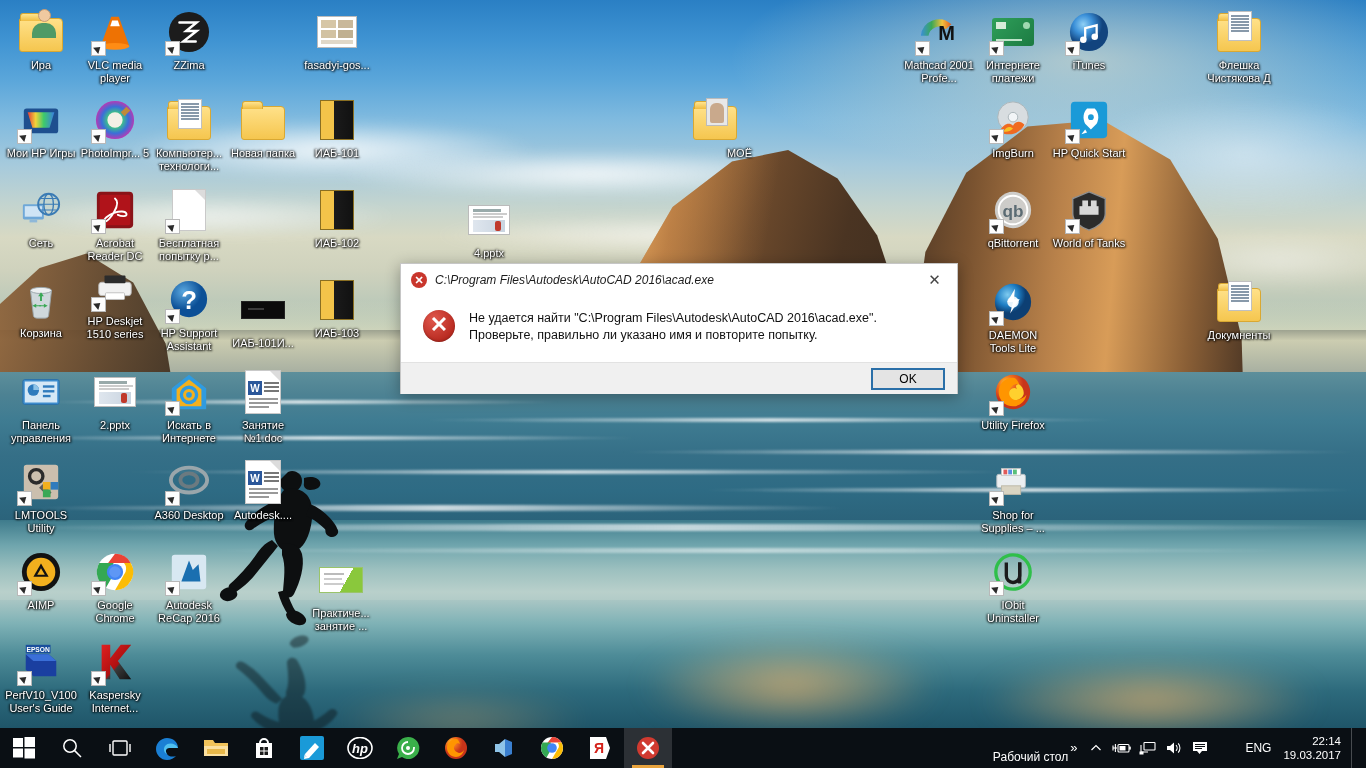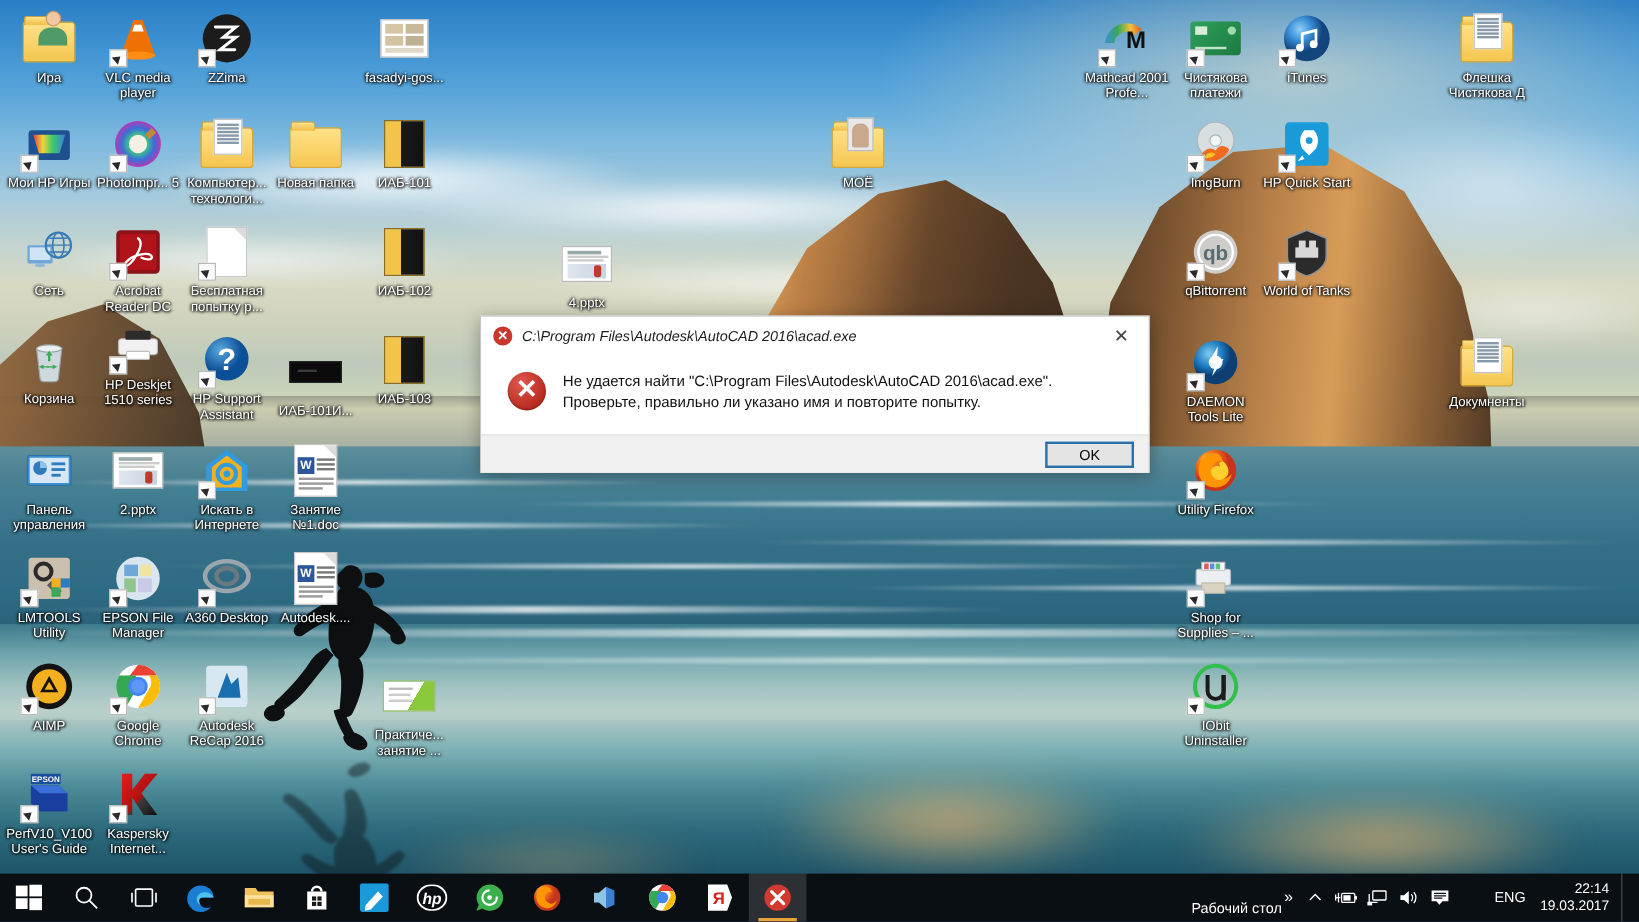--- a/index.html
+++ b/index.html
@@ -370,21 +370,21 @@
         <div class="folder"></div>
       </div>
       <div class="lbl">Новая папка</div>
     </div>
     <div class="dicon" style="left: 300px; top: 96px;">
       <div class="glyph">
         <div class="book"></div>
       </div>
       <div class="lbl">ИАБ-101</div>
     </div>
-    <div class="dicon" style="left: 678px; top: 96px;">
+    <div class="dicon" style="left: 678px; top: 96px; text-align: right;">
       <div class="glyph">
         <div class="folder">
           <div style="position:absolute;left:12px;top:-9px;width:22px;height:28px;background:#e8e8e8;border:1px solid #bbb;overflow:hidden">
             <div style="width:14px;height:20px;background:#c9a98c;margin:4px auto 0;border-radius:6px 6px 2px 2px"></div>
           </div>
         </div>
       </div>
       <div class="lbl">МОЁ</div>
     </div>
     <div class="dicon" style="left: 4px; top: 186px;">
@@ -549,33 +549,20 @@
           <rect x="4" y="4" width="36" height="36" rx="3" fill="#cbbfae"></rect>
           <circle cx="17" cy="16" r="7" fill="none" stroke="#2b2b2b" stroke-width="3.5"></circle>
           <path d="M24 24 l9 9 l-4 4 l-9 -9 z" fill="#5a5a5a"></path>
           <rect x="24" y="22" width="8" height="8" fill="#f2b01e"></rect>
           <rect x="32" y="22" width="8" height="8" fill="#2f7bbd"></rect>
           <rect x="24" y="30" width="8" height="8" fill="#3aa856"></rect>
         </svg>
         <div class="shortcut-arrow"></div>
       </div>
       <div class="lbl">LMTOOLS Utility</div>
-    </div>
-    <div class="dicon" style="left: 78px; top: 458px;">
-      <div class="glyph">
-        <svg viewBox="0 0 44 44" width="42" height="42">
-          <circle cx="22" cy="22" r="19" fill="#d9e6ef"></circle>
-          <rect x="10" y="10" width="12" height="10" fill="#6fa8d8"></rect>
-          <rect x="24" y="10" width="10" height="10" fill="#f2e3a0"></rect>
-          <rect x="10" y="22" width="10" height="12" fill="#8fc48f"></rect>
-          <rect x="22" y="22" width="12" height="12" fill="#c9c9e8"></rect>
-        </svg>
-        <div class="shortcut-arrow"></div>
-      </div>
-      <div class="lbl">EPSON File Manager</div>
     </div>
     <div class="dicon" style="left: 152px; top: 458px;">
       <div class="glyph">
         <svg viewBox="0 0 44 44" width="42" height="42">
           <ellipse cx="22" cy="20" rx="19" ry="13" fill="none" stroke="#9aa6ab" stroke-width="4"></ellipse>
           <ellipse cx="22" cy="20" rx="9" ry="7" fill="none" stroke="#6b7a80" stroke-width="4"></ellipse>
         </svg>
         <div class="shortcut-arrow"></div>
       </div>
       <div class="lbl">A360 Desktop</div>
@@ -689,21 +676,21 @@
     </div>
     <div class="dicon" style="left: 976px; top: 8px;">
       <div class="glyph">
         <div style="width:42px;height:28px;border-radius:3px;background:linear-gradient(135deg,#2fa05a,#1c7a42);position:relative">
           <div style="position:absolute;left:4px;top:4px;width:10px;height:7px;background:#d7ecd9"></div>
           <div style="position:absolute;right:4px;top:4px;width:7px;height:7px;background:#9fd9b0;border-radius:50%"></div>
           <div style="position:absolute;left:4px;bottom:5px;width:26px;height:2px;background:#bfe4c9"></div>
         </div>
         <div class="shortcut-arrow"></div>
       </div>
-      <div class="lbl">Чистякова платежи</div>
+      <div class="lbl">Интернете платежи</div>
     </div>
     <div class="dicon" style="left: 1052px; top: 8px;">
       <div class="glyph">
         <svg viewBox="0 0 44 44" width="42" height="42">
           <circle cx="22" cy="22" r="20" fill="url(#it)"></circle>
           <path d="M18 30 v-12 l12 -3 v12" stroke="#fff" stroke-width="2.4" fill="none"></path>
           <circle cx="16" cy="30" r="3.4" fill="#fff"></circle>
           <circle cx="28" cy="27" r="3.4" fill="#fff"></circle>
           <defs>
             <radialGradient id="it" cx=".35" cy=".3">

